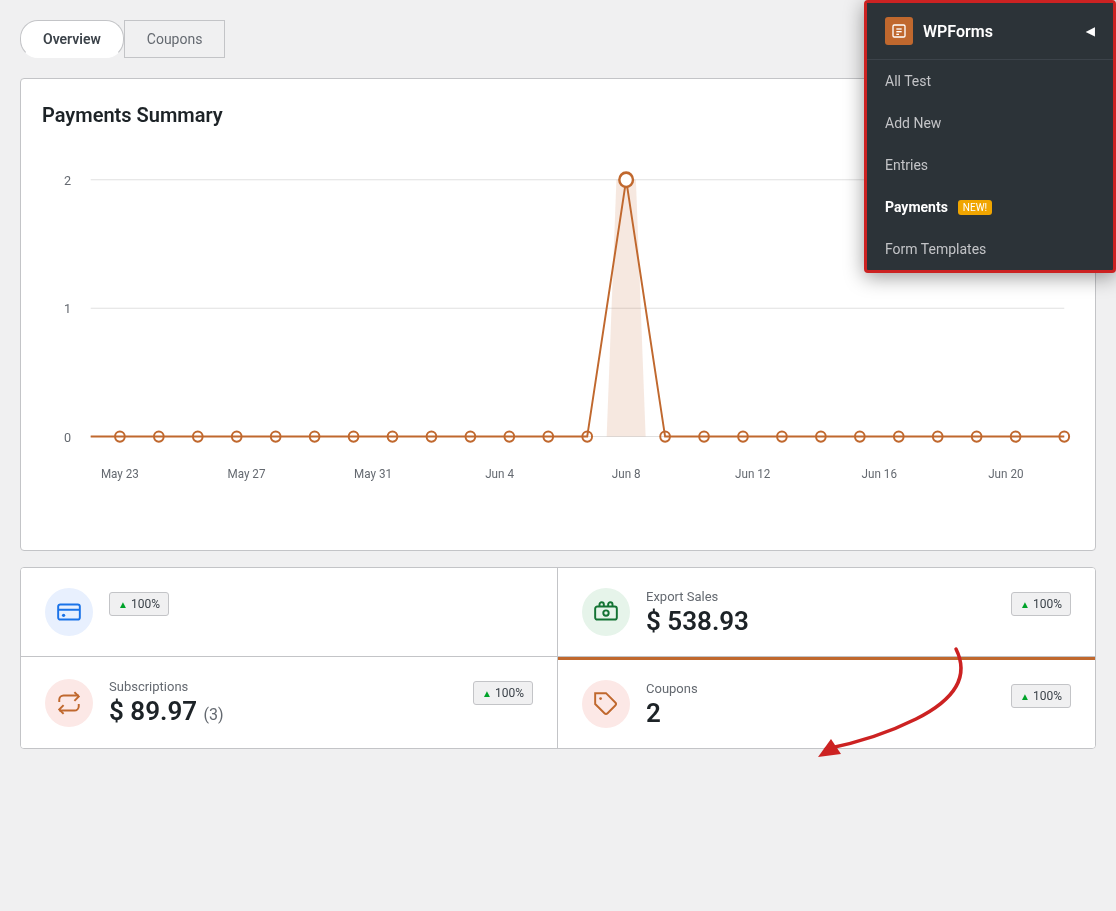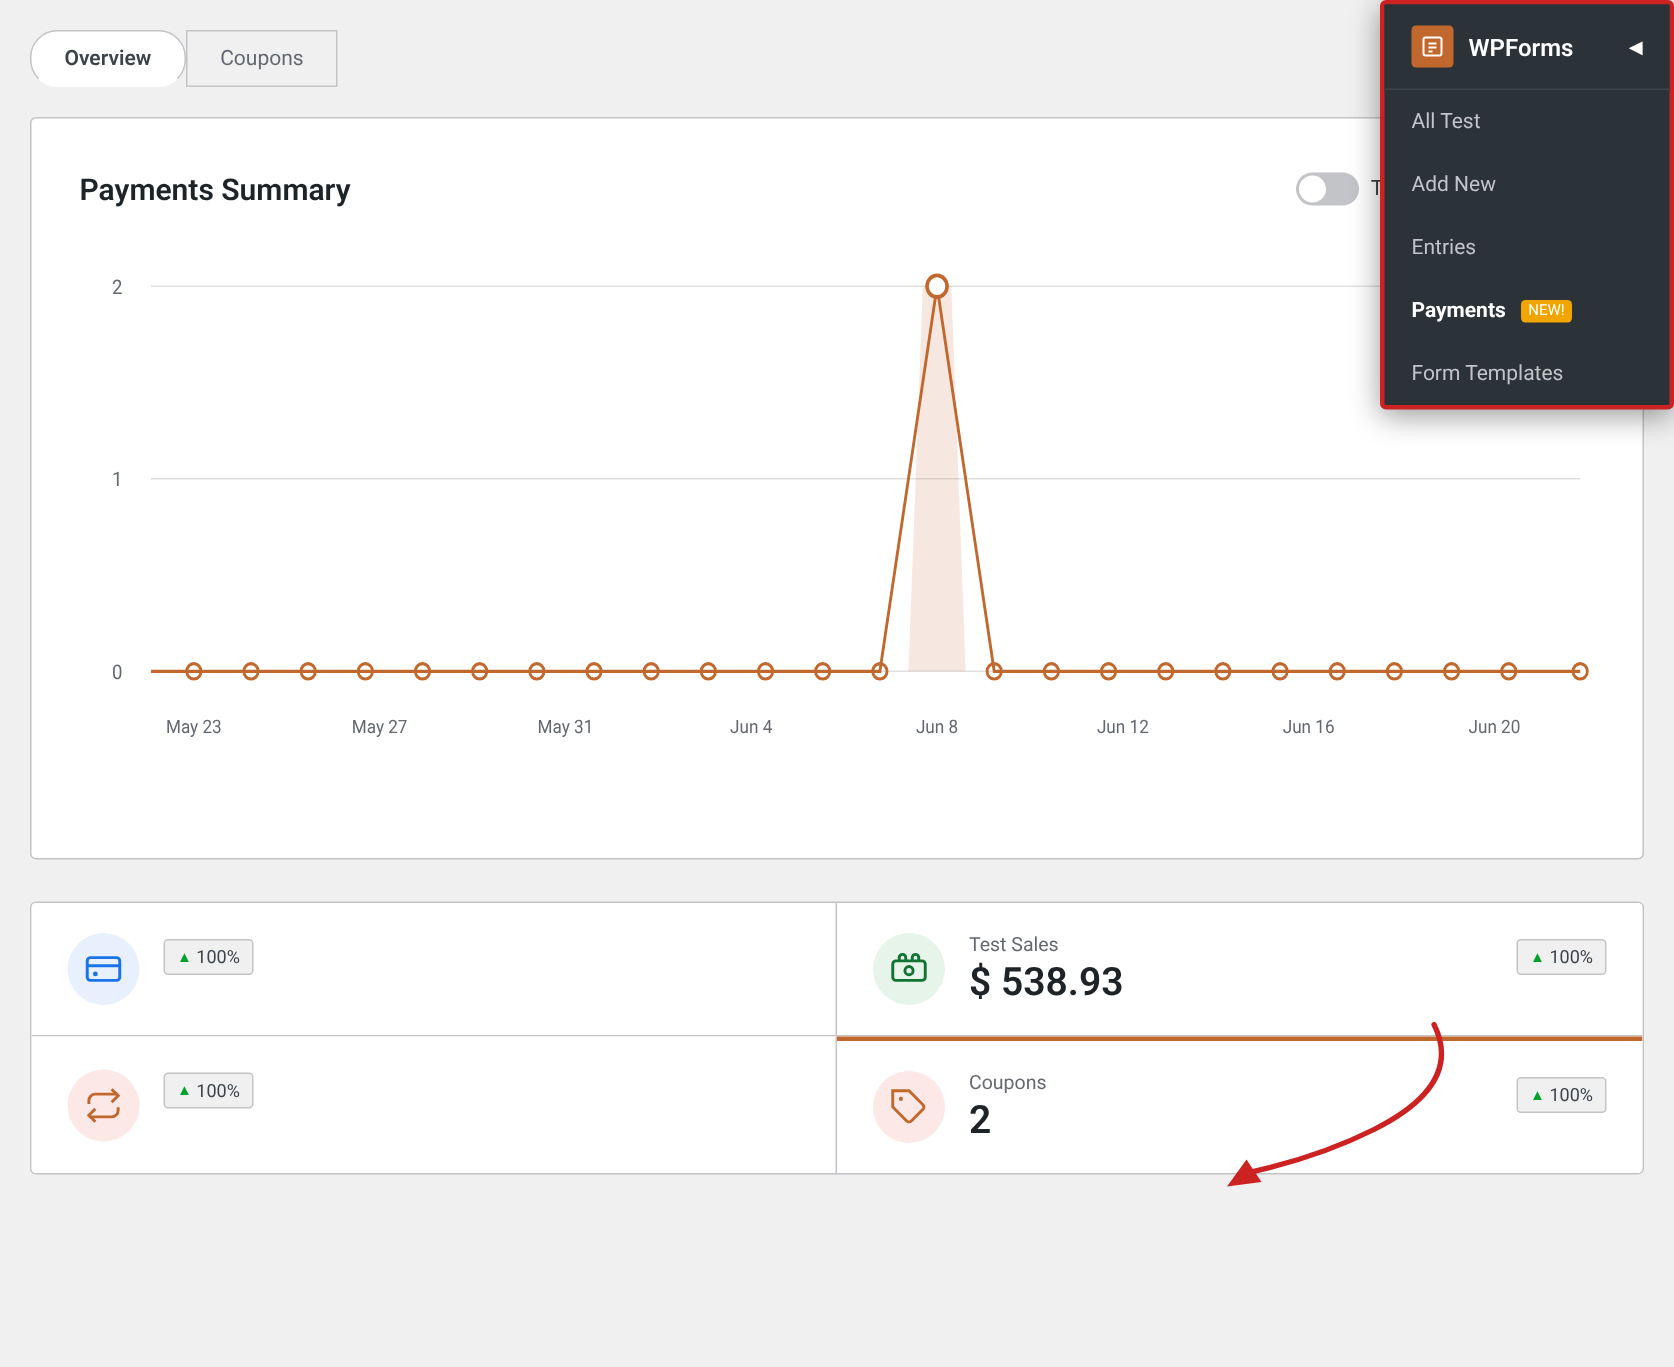--- a/index.html
+++ b/index.html
@@ -43,22 +43,22 @@
     .tab:not(.active) {
       background: #f0f0f1;
       color: #646970;
     }
 
     
     .card {
       background: #fff;
       border: 1px solid #c3c4c7;
       border-radius: 4px;
-      padding: 32px;
-      margin-bottom: 28px;
+      padding: 21px;
+      margin-bottom: 16px;
     }
 
     
     .summary-header {
       display: flex;
       align-items: center;
       justify-content: space-between;
       margin-bottom: 20px;
     }
     .summary-title {
@@ -199,21 +199,21 @@
     .stat-badge .arrow-up {
       color: #00a32a;
       font-size: 10px;
     }
 
     
     .dropdown-menu {
       position: absolute;
       top: 0;
       right: 0;
-      width: 196px;
+      width: 252px;
       background: #2c3338;
       border: 3px solid #cc2222;
       border-radius: 4px;
       z-index: 100;
       box-shadow: 0 4px 20px rgba(0,0,0,0.4);
     }
     .dropdown-header {
       background: #2c3338;
       padding: 14px 18px;
       display: flex;
@@ -358,37 +358,44 @@
 
       <div class="stat-card">
         <div class="stat-icon green">
           <svg width="26" height="26" viewBox="0 0 24 24" fill="none" stroke="#137333" stroke-width="1.8">
             <rect x="2" y="7" width="20" height="12" rx="2"></rect>
             <path d="M6 7V5a2 2 0 014 0v2M14 7V5a2 2 0 014 0v2"></path>
             <circle cx="12" cy="13" r="2.5" stroke="#137333"></circle>
           </svg>
         </div>
         <div class="stat-info">
-          <div class="stat-label">Test Sales</div>
+          <div class="stat-label">Export Sales</div>
           <div class="stat-value">$ 538.93</div>
         </div>
         <div class="stat-badge">
           <span class="arrow-up">▲</span>
           <span>100%</span>
         </div>
       </div>
 
       <div class="stat-card">
         <div class="stat-icon orange">
           <svg width="26" height="26" viewBox="0 0 24 24" fill="none" stroke="#c0682e" stroke-width="1.8">
             <path d="M17 2l4 4-4 4"></path>
             <path d="M3 11V9a4 4 0 014-4h14"></path>
             <path d="M7 22l-4-4 4-4"></path>
             <path d="M21 13v2a4 4 0 01-4 4H3"></path>
           </svg>
+        </div>
+        <div class="stat-info">
+          <div class="stat-label">Subscriptions</div>
+          <div class="stat-value">
+            <span>$ 89.97</span>
+            <span class="sub">(3)</span>
+          </div>
         </div>
         <div class="stat-badge">
           <span class="arrow-up">▲</span>
           <span>100%</span>
         </div>
       </div>
 
       <div class="stat-card" style="border-top: 3px solid #c0682e;">
         <div class="stat-icon pink">
           <svg width="26" height="26" viewBox="0 0 24 24" fill="none" stroke="#c0682e" stroke-width="1.8">

